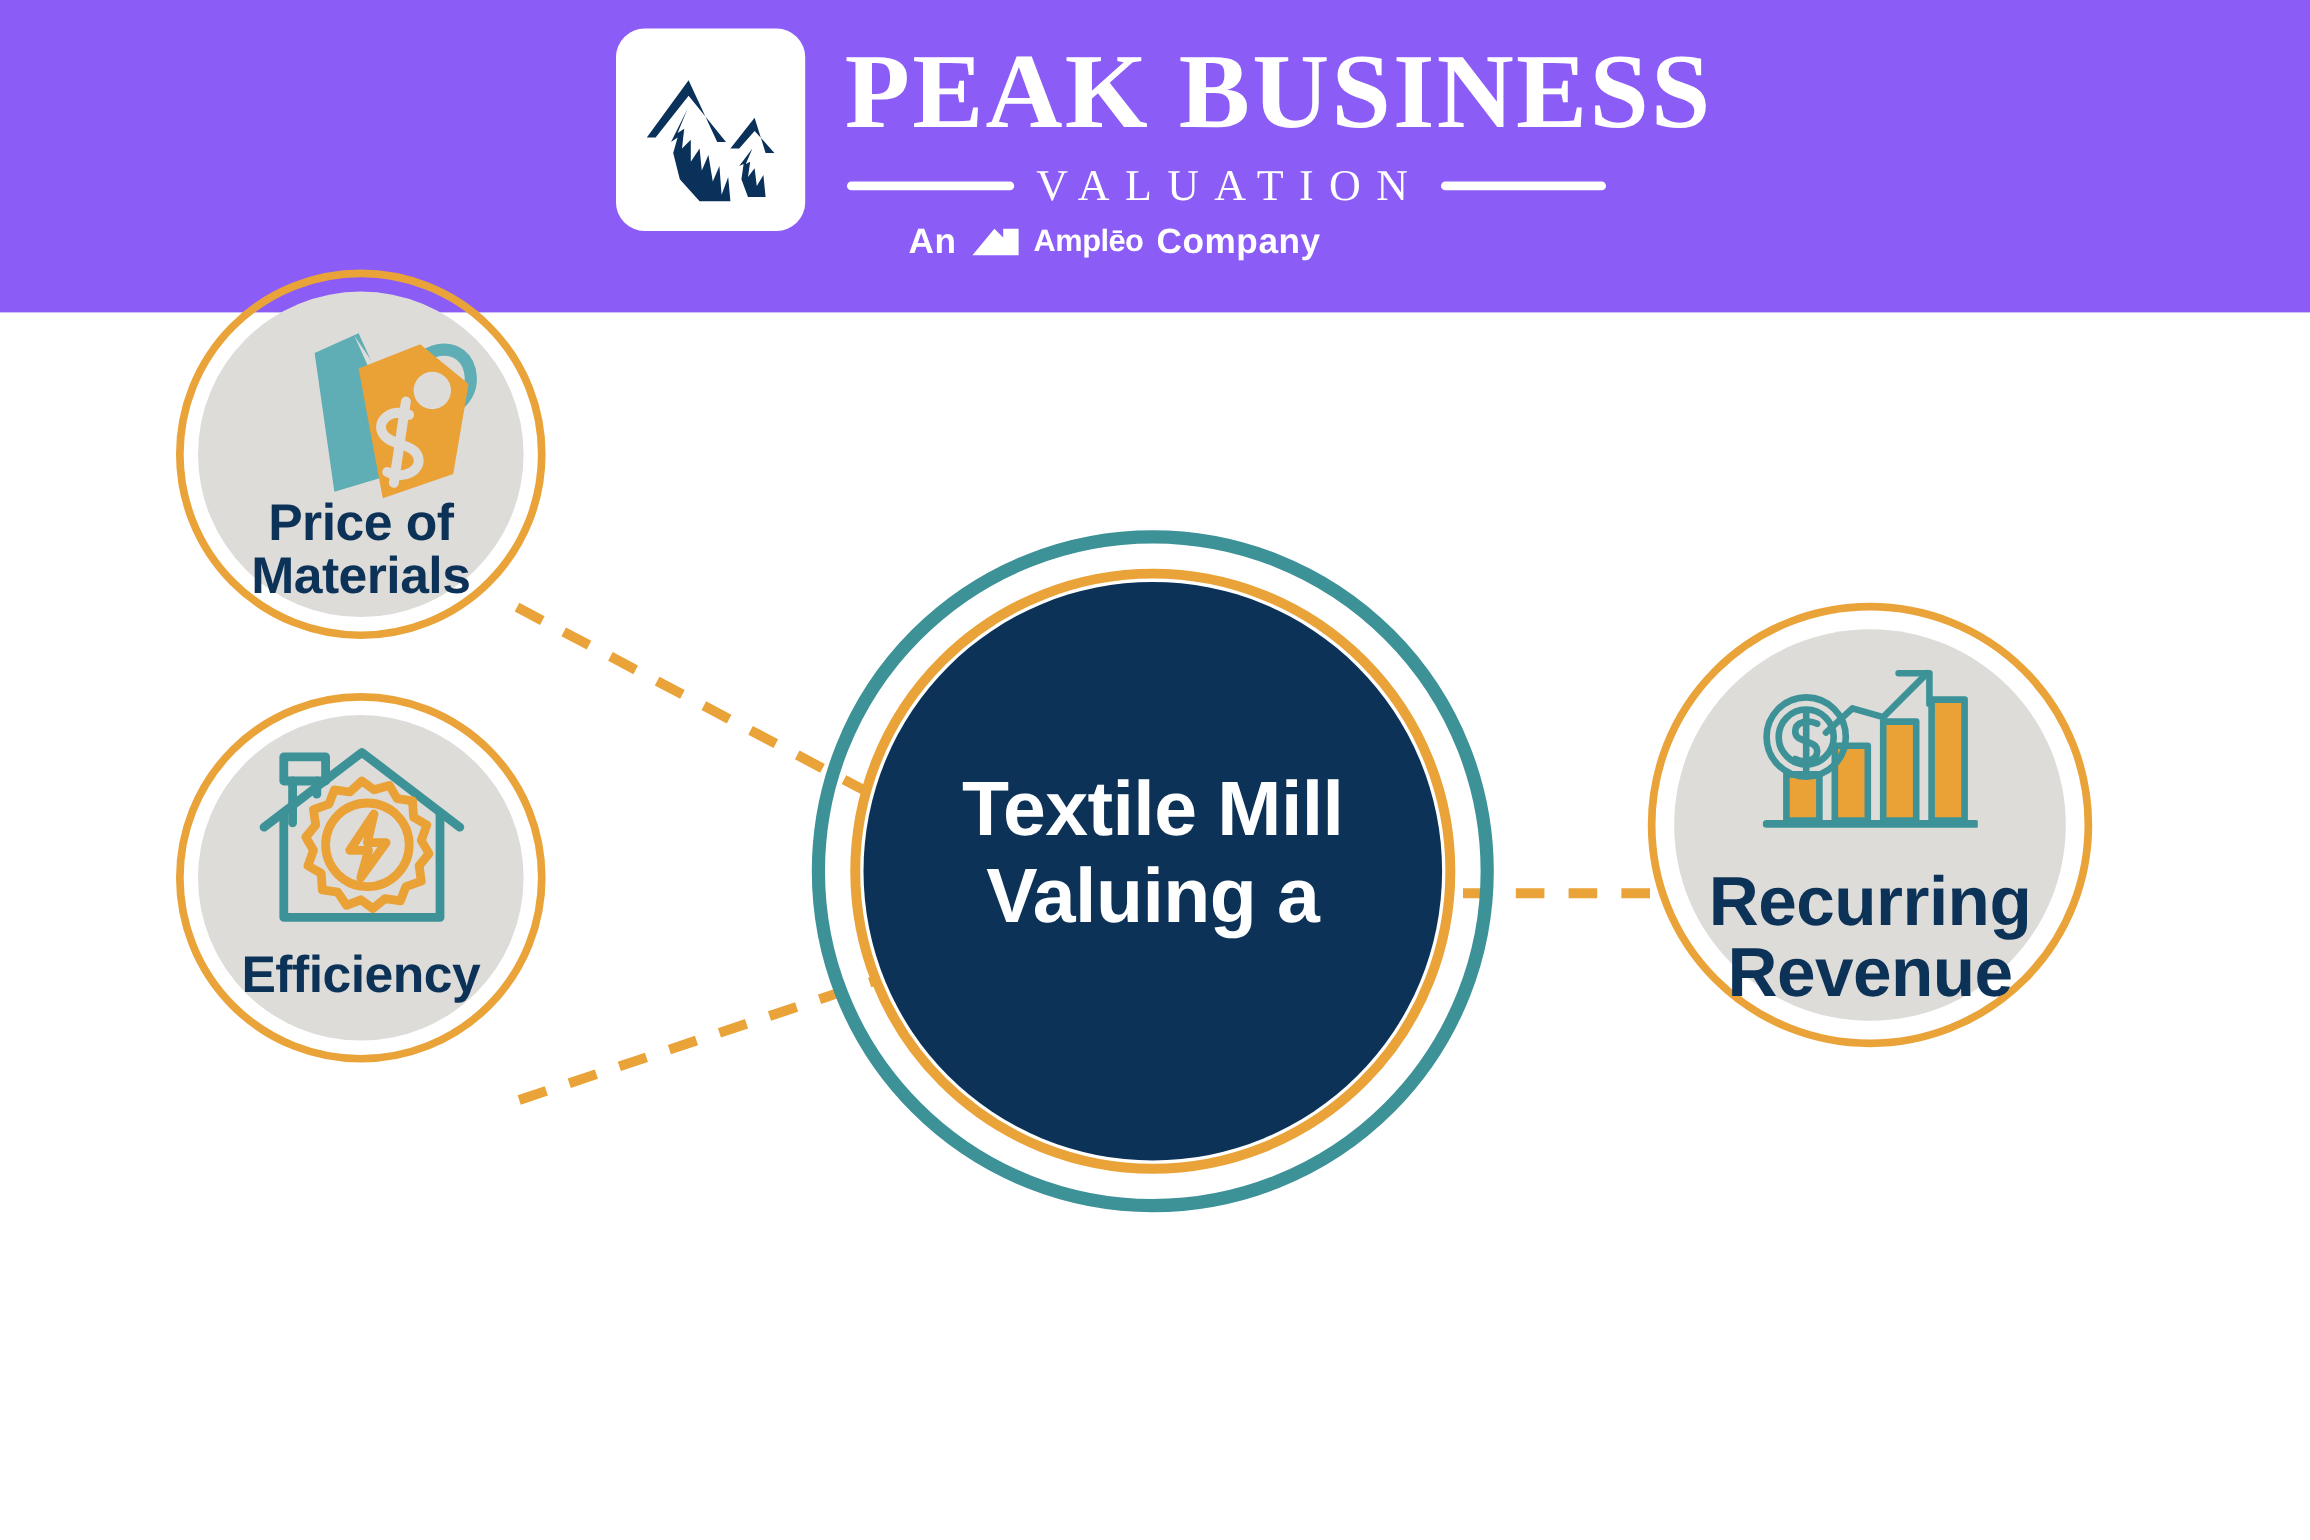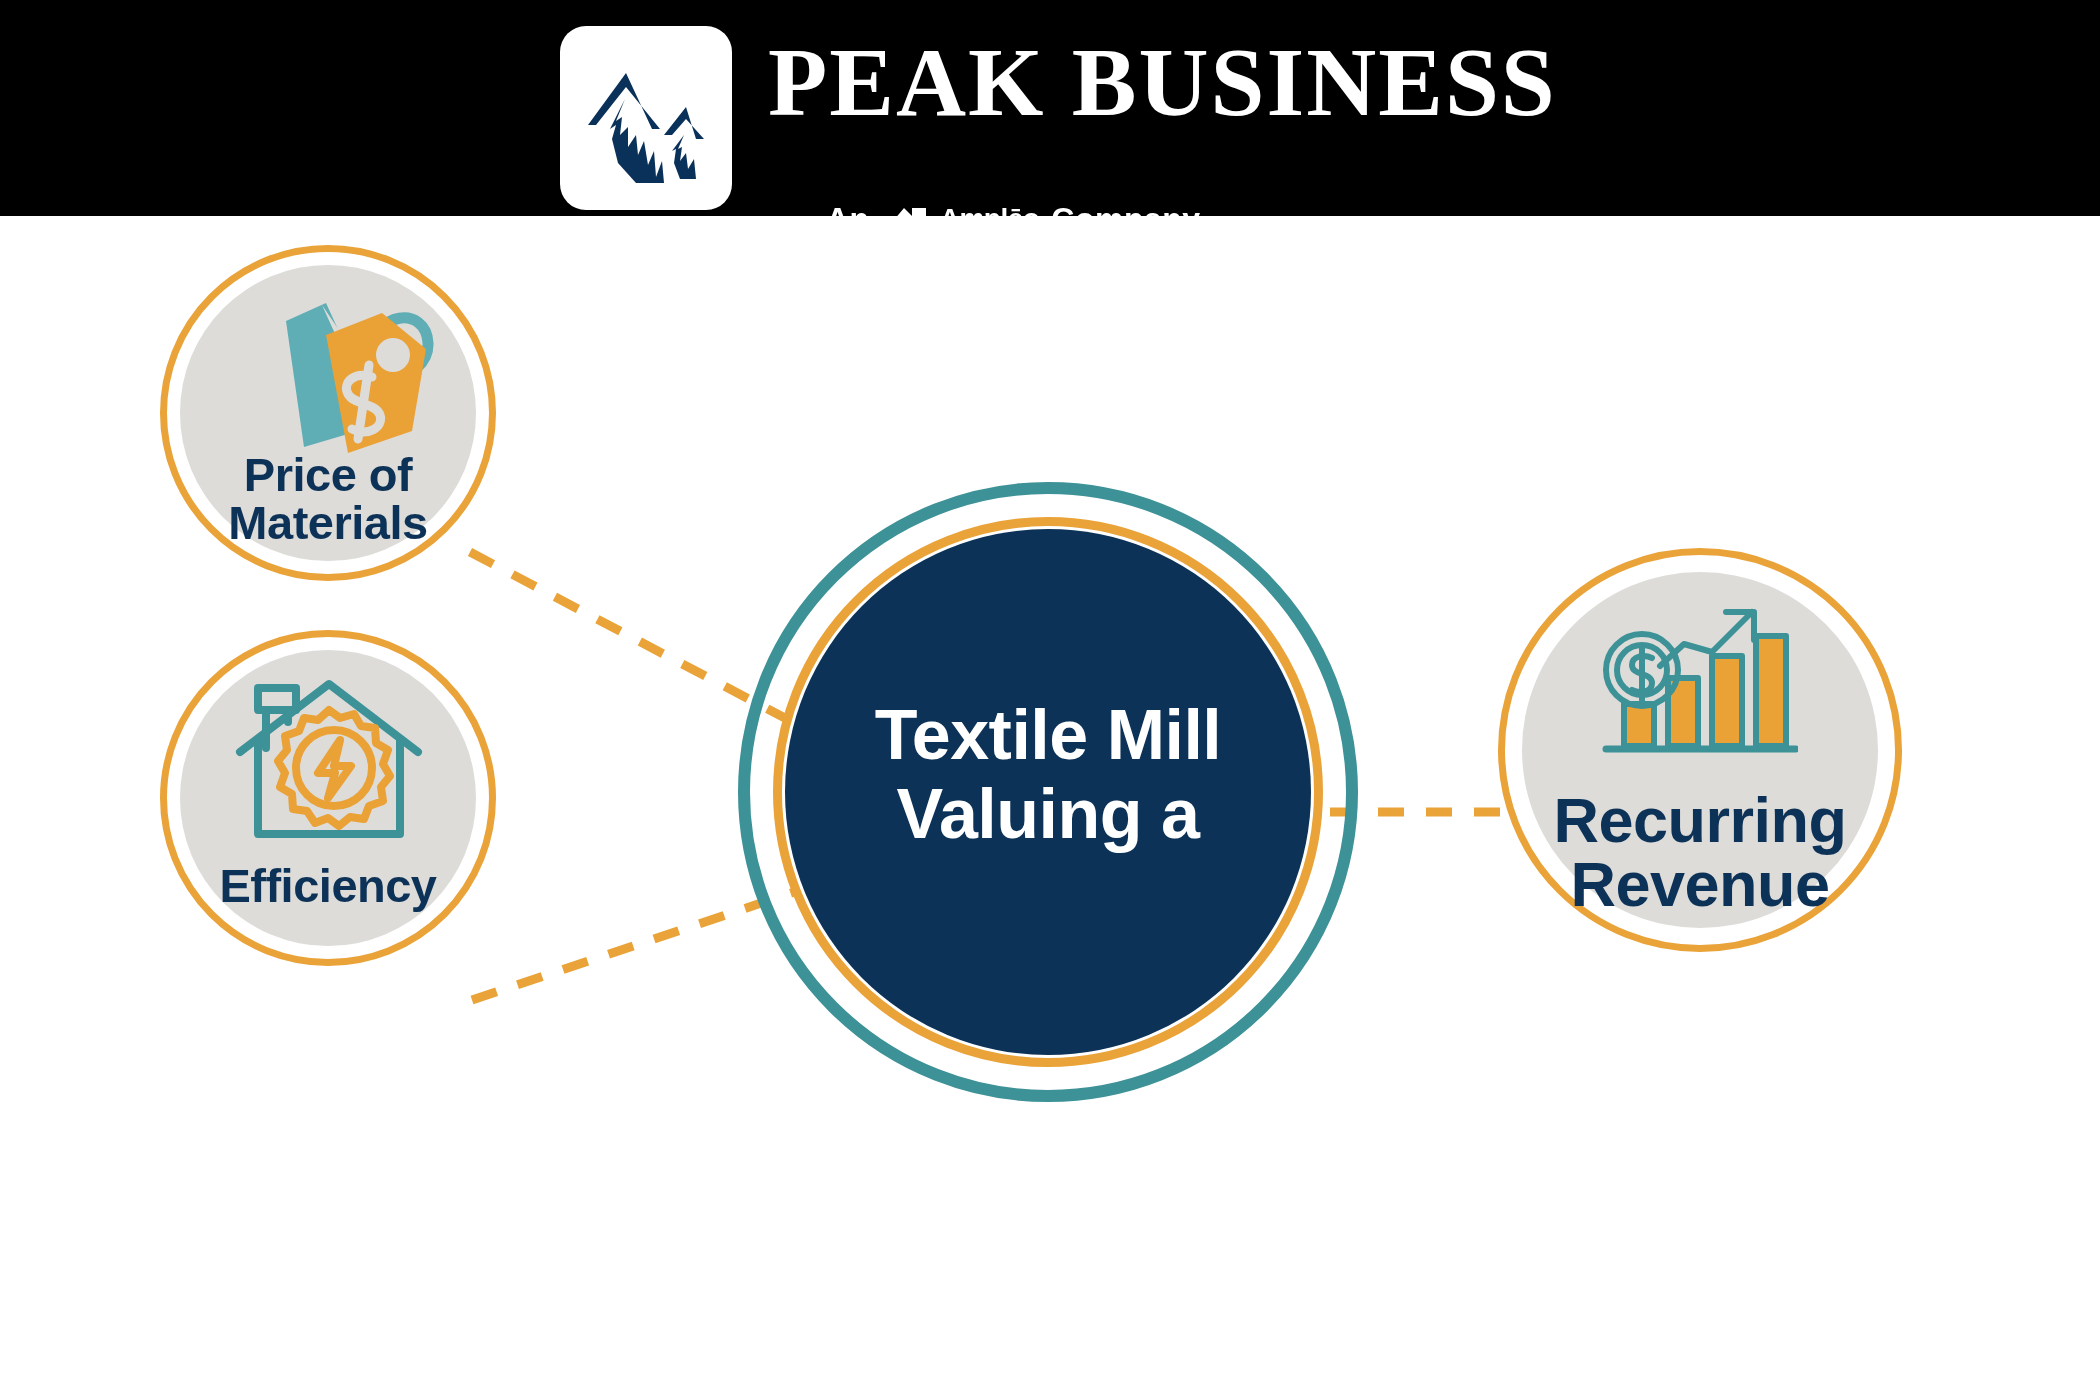--- a/index.html
+++ b/index.html
@@ -5,22 +5,22 @@
   html,body{margin:0;padding:0;}
   body{
     width:2100px;height:1400px;background:#ffffff;
     font-family:"Liberation Sans","DejaVu Sans",sans-serif;
     overflow:hidden;position:relative;
   }
   #stage{position:relative;width:2100px;height:1400px;}
 
   
   .header{
-    position:absolute;left:0;top:0;width:2100px;height:216px;
-    background:#000000;
+    position:absolute;left:0;top:0;width:2100px;height:284px;
+    background:#8b5cf6;
   }
   .logo-wrap{
     position:absolute;left:560px;top:26px;width:1020px;height:224px;
   }
   .logo-mark{
     position:absolute;left:0;top:0;width:172px;height:184px;
     background:#ffffff;border-radius:26px;
     display:flex;align-items:center;justify-content:center;
   }
   .logo-mark svg{display:block;}
@@ -131,20 +131,25 @@
             <path d="M50 30 L12 82 L20 82 L50 44 L84 86 L76 86 Z"></path>
             <path d="M110 64 L88 92 L96 92 L110 76 L128 96 L120 96 Z"></path>
             <path d="M49 56 L40 78 L46 74 L44 92 L52 84 L52 104 L60 92 L62 112 L68 98 L72 122 L78 108 L80 134 L86 118 L88 140 L60 140 L42 120 L36 96 L40 82 L34 86 Z"></path>
             <path d="M108 92 L102 106 L106 104 L104 118 L110 110 L112 126 L118 116 L120 136 L104 136 L98 120 L100 106 L96 108 Z"></path>
           </g>
         </svg>
       </div>
 
       <div class="brand-block">
         <div class="brand-top">PEAK BUSINESS</div>
+        <div class="brand-sub-row">
+          <div class="rule rule-l"></div>
+          <div class="brand-sub">VALUATION</div>
+          <div class="rule rule-r"></div>
+        </div>
       </div>
 
       <div class="ampleo-row">
         <span class="amp-an">An</span>
         <span class="amp-mark">
           <svg width="46" height="34" viewBox="0 0 46 34" aria-hidden="true">
             <path d="M2 30 L22 6 L30 14 L30 6 L44 6 L44 30 Z" fill="#ffffff"></path>
           </svg>
         </span>
         <span class="amp-name">Amplēo</span>

